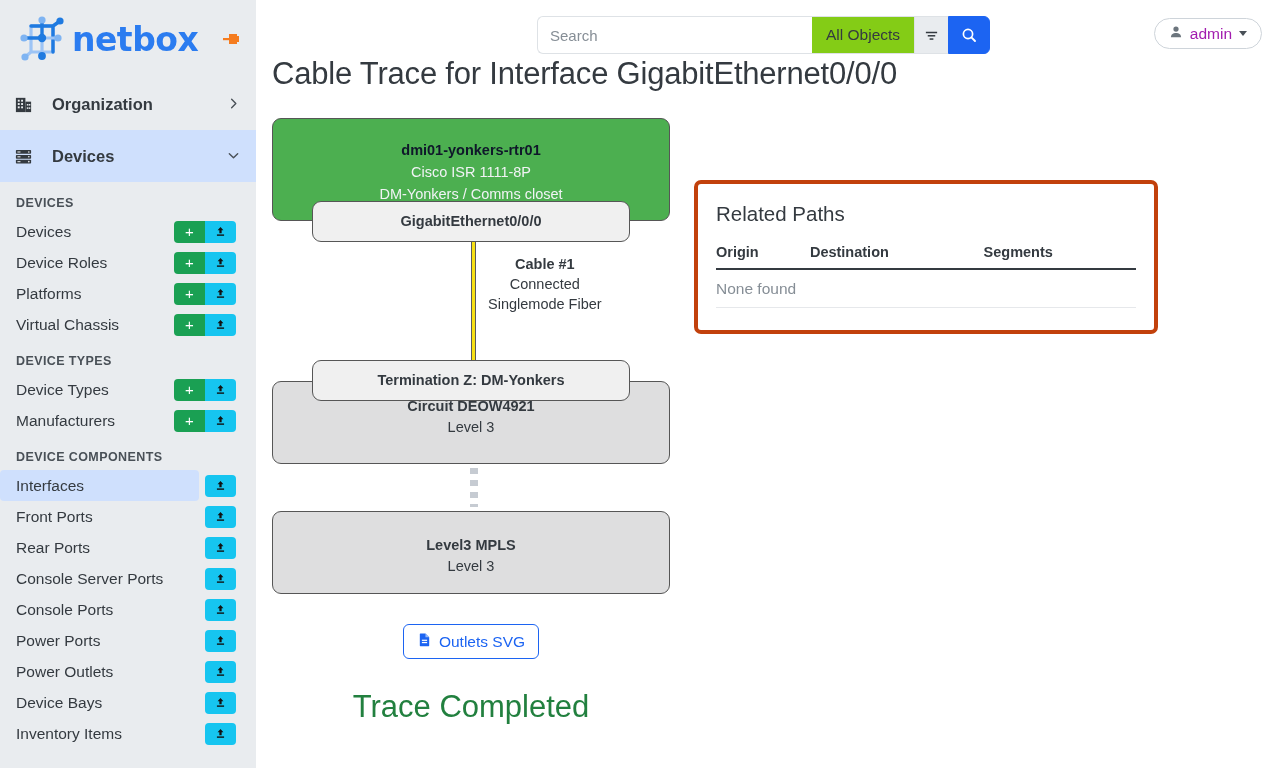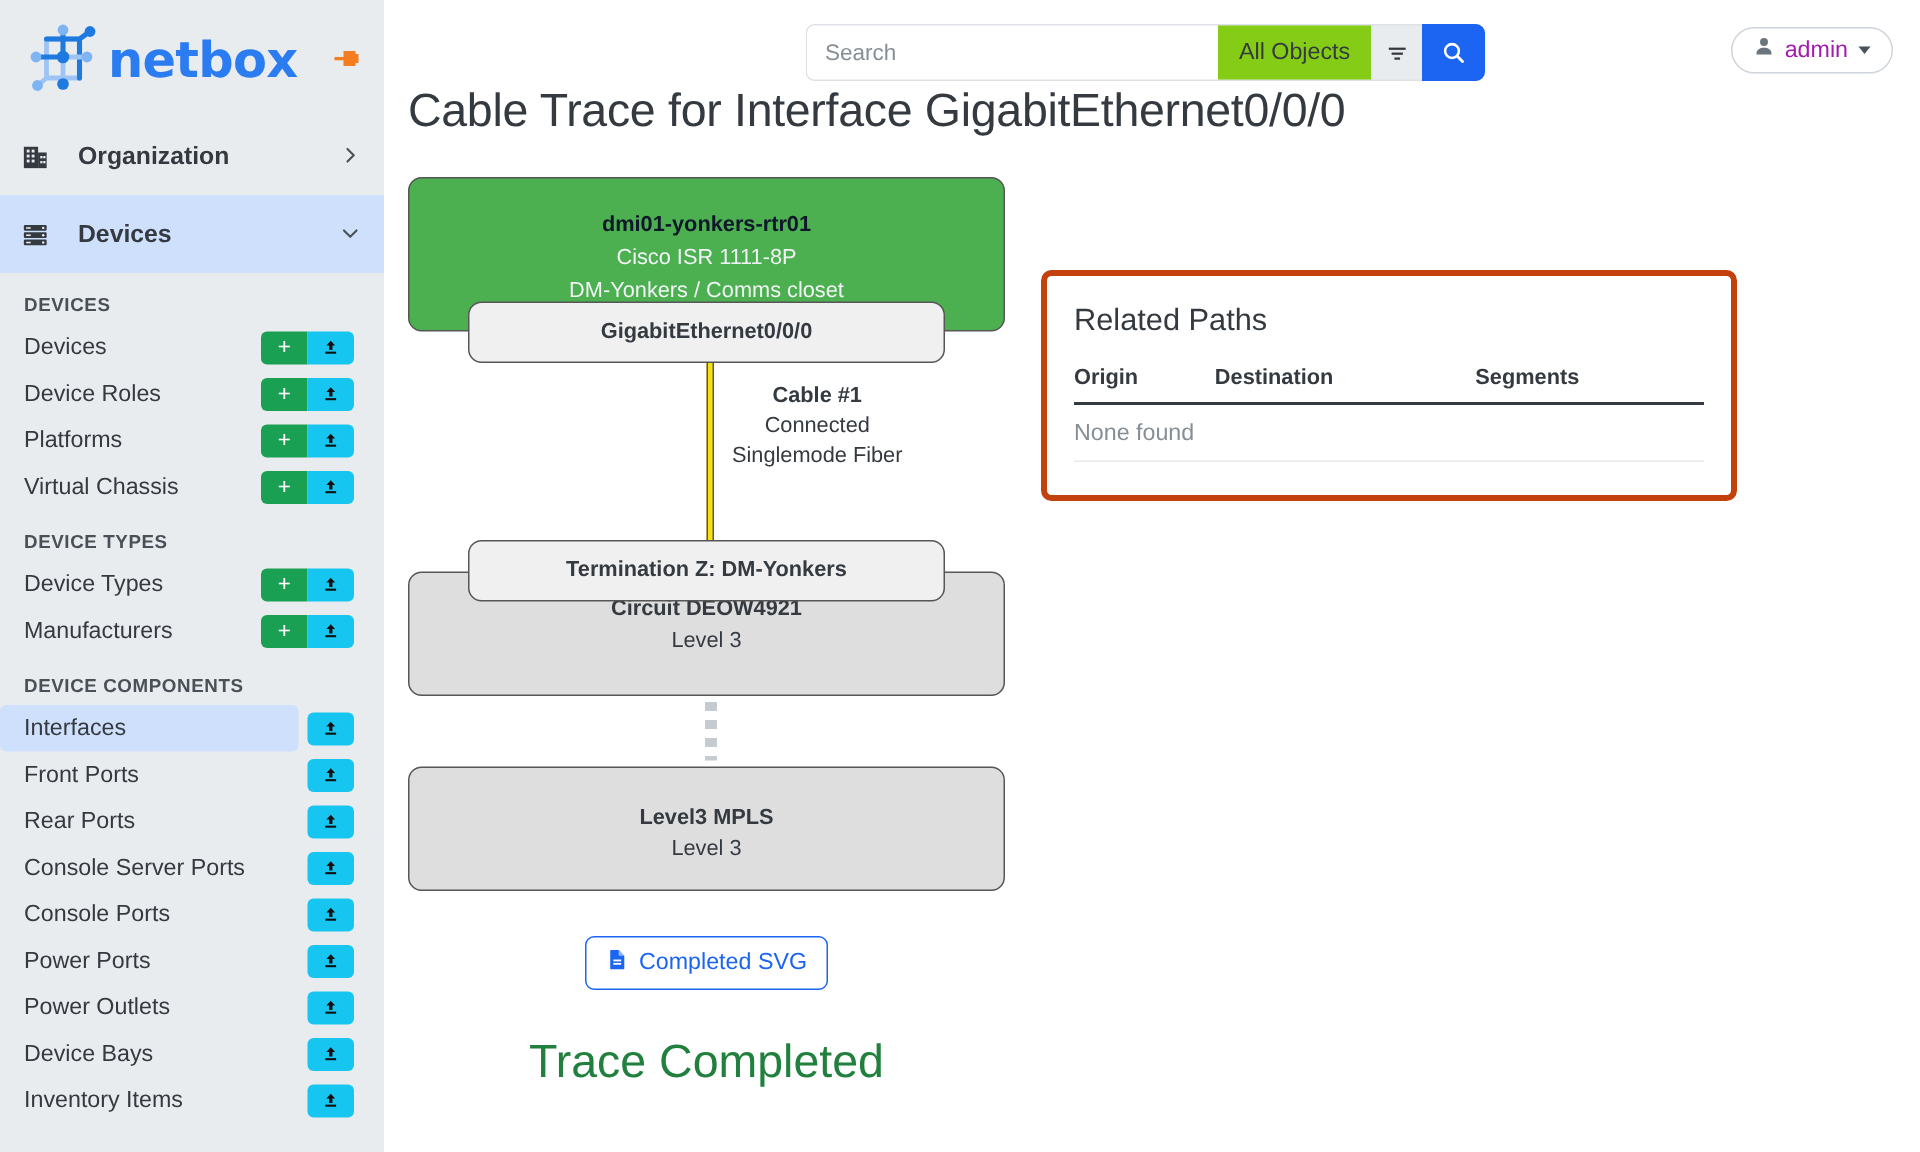--- a/index.html
+++ b/index.html
@@ -642,21 +642,21 @@
         <div class="dl-btn-row">
           <div class="dl-btn">
             <span>
               <svg viewBox="0 0 16 16" width="15" height="15" aria-hidden="true">
                 <path d="M3 1.5 h6 l4 4 v9 a0.6 0.6 0 0 1 -0.6 0.6 h-8.8 a0.6 0.6 0 0 1 -0.6 -0.6 v-12.4 a0.6 0.6 0 0 1 0.6 -0.6 z" fill="#1c64f2"></path>
                 <path d="M9 1.5 v4 h4 z" fill="#94b9f8"></path>
                 <rect x="5.2" y="8.2" width="5.6" height="1.3" fill="#fff"></rect>
                 <rect x="5.2" y="10.6" width="5.6" height="1.3" fill="#fff"></rect>
               </svg>
             </span>
-            <span>Completed SVG</span>
+            <span>Outlets SVG</span>
           </div>
         </div>
 
         <div class="trace-done">Trace Completed</div>
       </div>
 
       <div class="card">
         <div class="card-title">Related Paths</div>
         <table class="rp-table">
           <thead>

